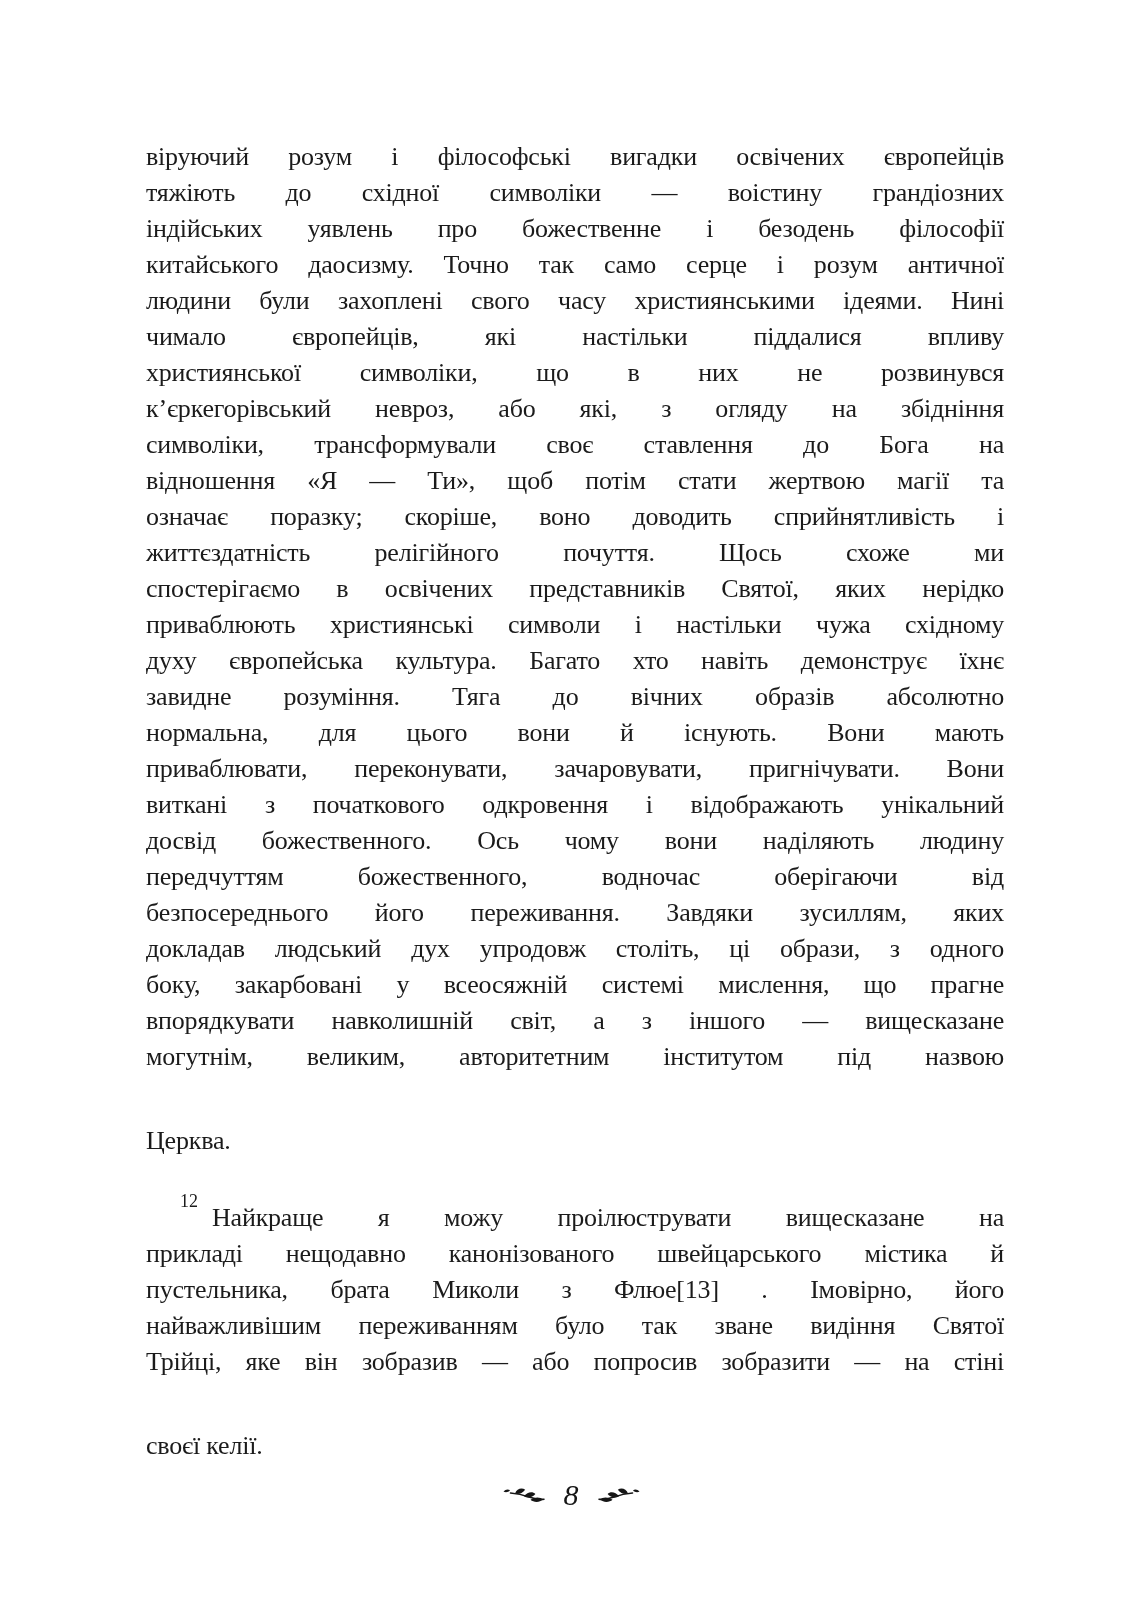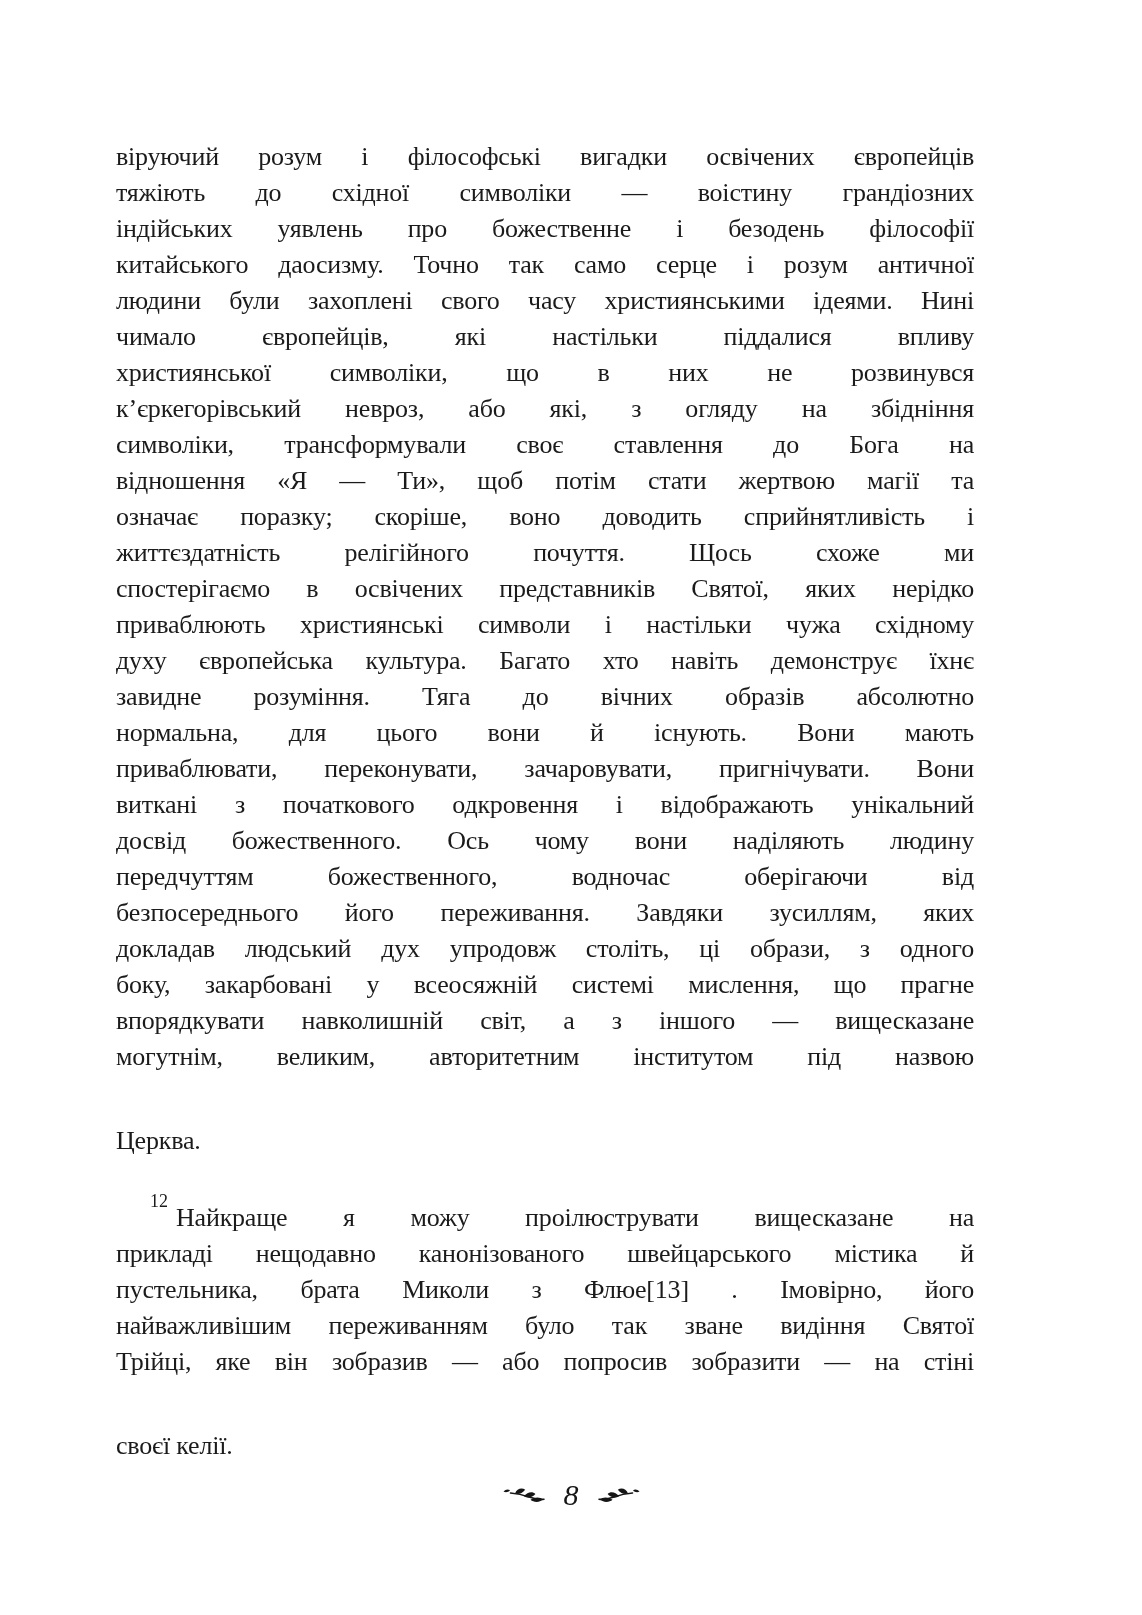--- a/index.html
+++ b/index.html
@@ -5,21 +5,21 @@
   html, body { margin: 0; padding: 0; }
   body {
     width: 1142px; height: 1615px;
     background: #ffffff;
     position: relative;
     font-family: "Liberation Serif", "DejaVu Serif", serif;
     color: #1b1b1b;
   }
   .text-block {
     position: absolute;
-    left: 116px; top: 139px;
+    left: 146px; top: 139px;
     width: 858px;
     font-size: 26px;
     line-height: 36px;
     letter-spacing: -0.2px;
   }
   .line {
     text-align: justify;
     text-align-last: justify;
     -moz-text-align-last: justify;
     height: 36px;
@@ -29,21 +29,21 @@
     margin-top: 48px;
     -moz-text-align-last: left;
   }
   .para2 { margin-top: 41px; }
   .indent { display: inline-block; width: 34px; }
   .fn-marker {
     font-size: 18px;
     line-height: 0;
     position: relative;
     top: -9px;
-    margin-right: 8px;
+    margin-right: 14px;
     letter-spacing: 0;
   }
   .footer {
     position: absolute;
     left: 0; top: 1478px;
     width: 1142px;
     text-align: center;
     white-space: nowrap;
   }
   .footer .orn {

